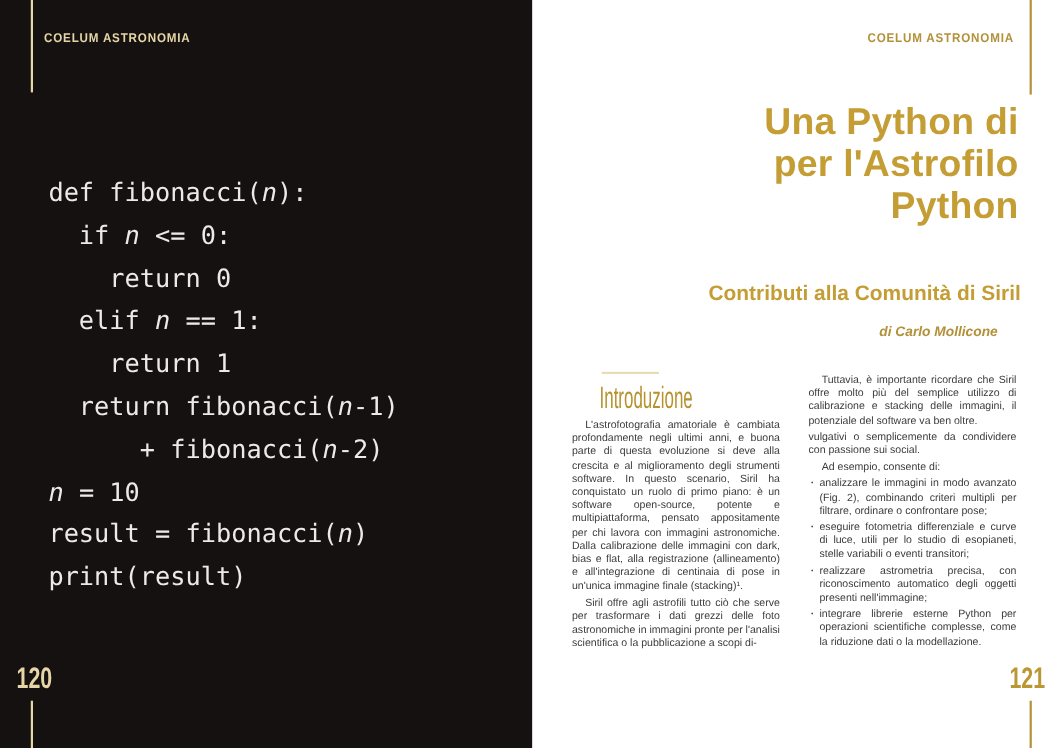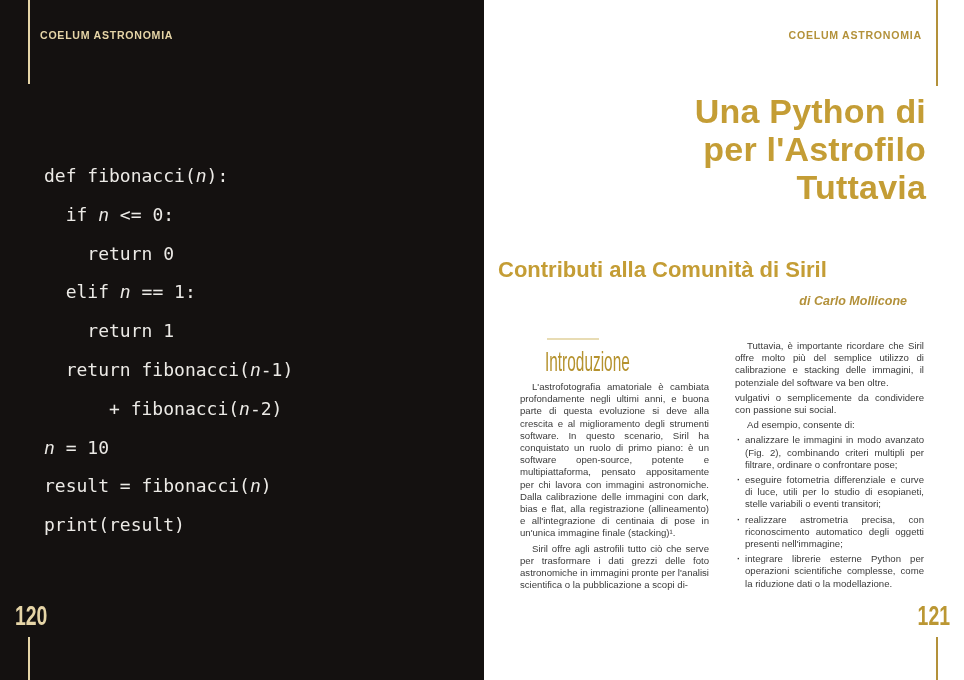--- a/index.html
+++ b/index.html
@@ -21,21 +21,21 @@
   .rule-bl{left:28px;top:637px;height:43px;}
   .lp-header{
     position:absolute;left:40px;top:29px;
     color:var(--cream,#e6d5a7);font-size:11.5px;font-weight:bold;
     letter-spacing:0.8px;transform:scaleX(0.92);transform-origin:left center;
     white-space:nowrap;
   }
   .code{
     position:absolute;left:44px;top:157px;
     font-family:"DejaVu Sans Mono",monospace;
-    font-size:18px;line-height:38.8px;
+    font-size:23px;line-height:38.8px;
     color:var(--code-text,#eceae6);
     white-space:pre;margin:0;
   }
   .code em{font-style:italic;}
   .folio{
     font-size:27px;font-weight:bold;white-space:nowrap;
   }
   .lp-folio{
     position:absolute;left:15px;top:601px;
     color:var(--cream,#e6d5a7);
@@ -52,23 +52,23 @@
     white-space:nowrap;
   }
   .title{
     position:absolute;right:38px;top:92px;width:430px;
     margin:0;text-align:right;
     color:var(--gold-title,#c49d35);
     font-size:34px;line-height:38px;font-weight:bold;letter-spacing:0.2px;
   }
   .subtitle{
     position:absolute;right:36px;top:257px;width:430px;
-    margin:0;text-align:left;
+    margin:0;text-align:right;
     color:var(--gold-title,#c49d35);
-    font-size:22px;font-weight:bold;
+    font-size:19px;font-weight:bold;
   }
   .byline{
     position:absolute;right:57px;top:294px;width:350px;
     text-align:right;color:var(--gold-deep,#b3913a);
     font-size:12.5px;font-style:italic;font-weight:bold;
   }
   .section-rule{
     position:absolute;left:63px;top:338px;width:52px;height:2px;
     background:var(--rule-tan,#e8dcb4);
   }
@@ -112,21 +112,21 @@
     <div class="folio lp-folio">120</div>
     <div class="rule-v rule-cream rule-bl"></div>
   </div>
 
   <div class="page page-right">
     <div class="rule-v rule-gold rule-tr"></div>
     <div class="rp-header">COELUM ASTRONOMIA</div>
     <h1 class="title">
         <div>Una Python di</div>
         <div>per l'Astrofilo</div>
-        <div>Tuttavia</div>
+        <div>Python</div>
       </h1>
     <h2 class="subtitle">Contributi alla Comunità di Siril</h2>
     <div class="byline">di Carlo Mollicone</div>
     <div class="section-rule"></div>
     <div class="section-heading">Introduzione</div>
     <div class="col col1">
         <p class="para">L'astrofotografia amatoriale è cambiata profondamente negli ultimi anni, e buona parte di questa evoluzione si deve alla crescita e al miglioramento degli strumenti software. In questo scenario, Siril ha conquistato un ruolo di primo piano: è un software open-source, potente e multipiattaforma, pensato appositamente per chi lavora con immagini astronomiche. Dalla calibrazione delle immagini con dark, bias e flat, alla registrazione (allineamento) e all'integrazione di centinaia di pose in un'unica immagine finale (stacking)¹.</p>
         <p class="para">Siril offre agli astrofili tutto ciò che serve per trasformare i dati grezzi delle foto astronomiche in immagini pronte per l'analisi scientifica o la pubblicazione a scopi di-</p>
       </div>
     <div class="col col2">

